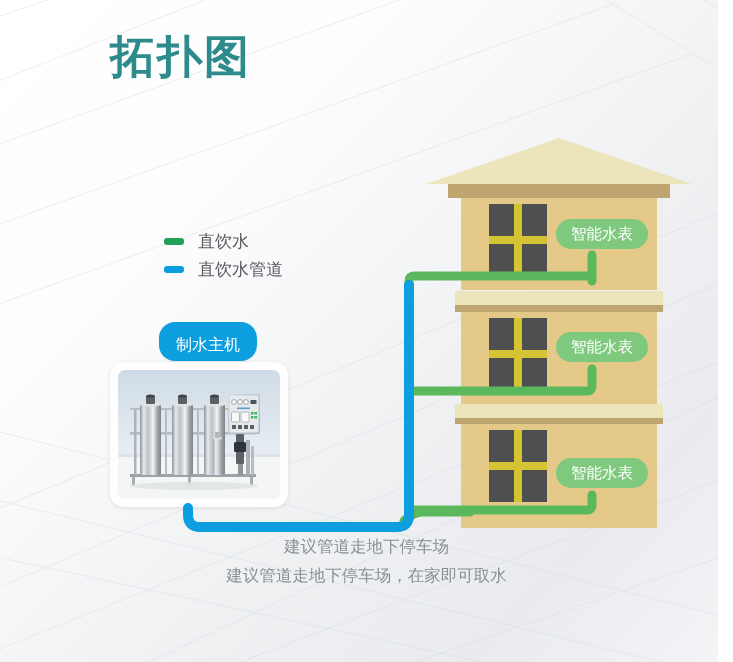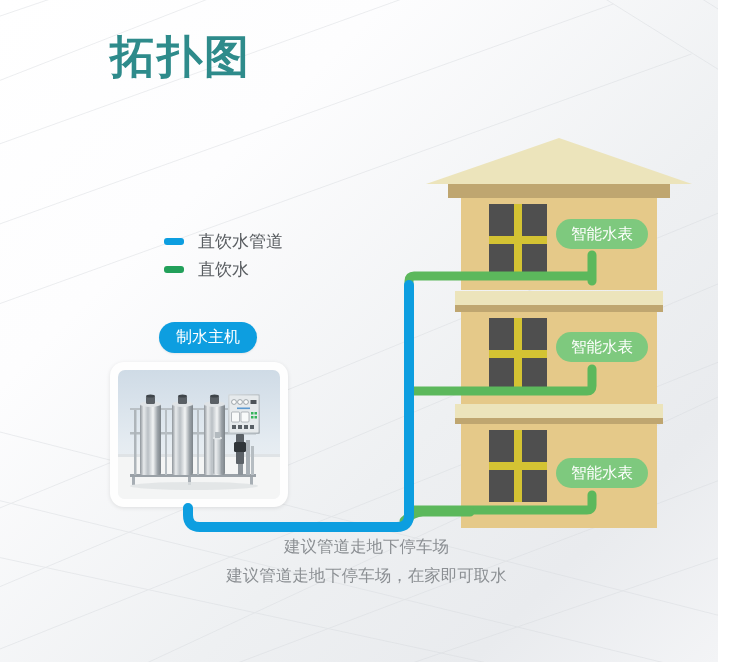--- a/index.html
+++ b/index.html
@@ -71,21 +71,21 @@
 
   
   #host-badge {
     position: absolute;
     left: 159px;
     top: 322px;
     background: #0d9ee0;
     color: #ffffff;
     font-size: 16px;
     border-radius: 16px;
-    padding: 5px 17px 6px 17px;
+    padding: 13px 17px 6px 17px;
     white-space: nowrap;
     line-height: 1.25;
     box-shadow: 0 1px 2px rgba(0,0,0,.08);
   }
 
   
   #machine-card {
     position: absolute;
     left: 110px;
     top: 362px;
@@ -160,26 +160,26 @@
       <path d="M-40 470 L880 700"></path>
       <path d="M520 -40 L880 180"></path>
       <path d="M620 -40 L880 120"></path>
     </g>
   </svg>
 
   <div id="title">拓扑图</div>
 
   <div id="legend">
     <div class="legend-row">
+      <span class="legend-swatch" style="background:#22a05a"></span>
+      <span class="legend-label">直饮水</span>
+    </div>
+    <div class="legend-row">
       <span class="legend-swatch" style="background:#0d9ee0"></span>
       <span class="legend-label">直饮水管道</span>
-    </div>
-    <div class="legend-row">
-      <span class="legend-swatch" style="background:#22a05a"></span>
-      <span class="legend-label">直饮水</span>
     </div>
   </div>
 
   <div id="host-badge">制水主机</div>
 
   <div id="machine-card">
     <div id="machine-photo">
       <svg viewBox="0 0 162 129" width="162" height="129" preserveAspectRatio="none">
         <defs>
           <linearGradient id="skyG" x1="0" y1="0" x2="0" y2="1">

